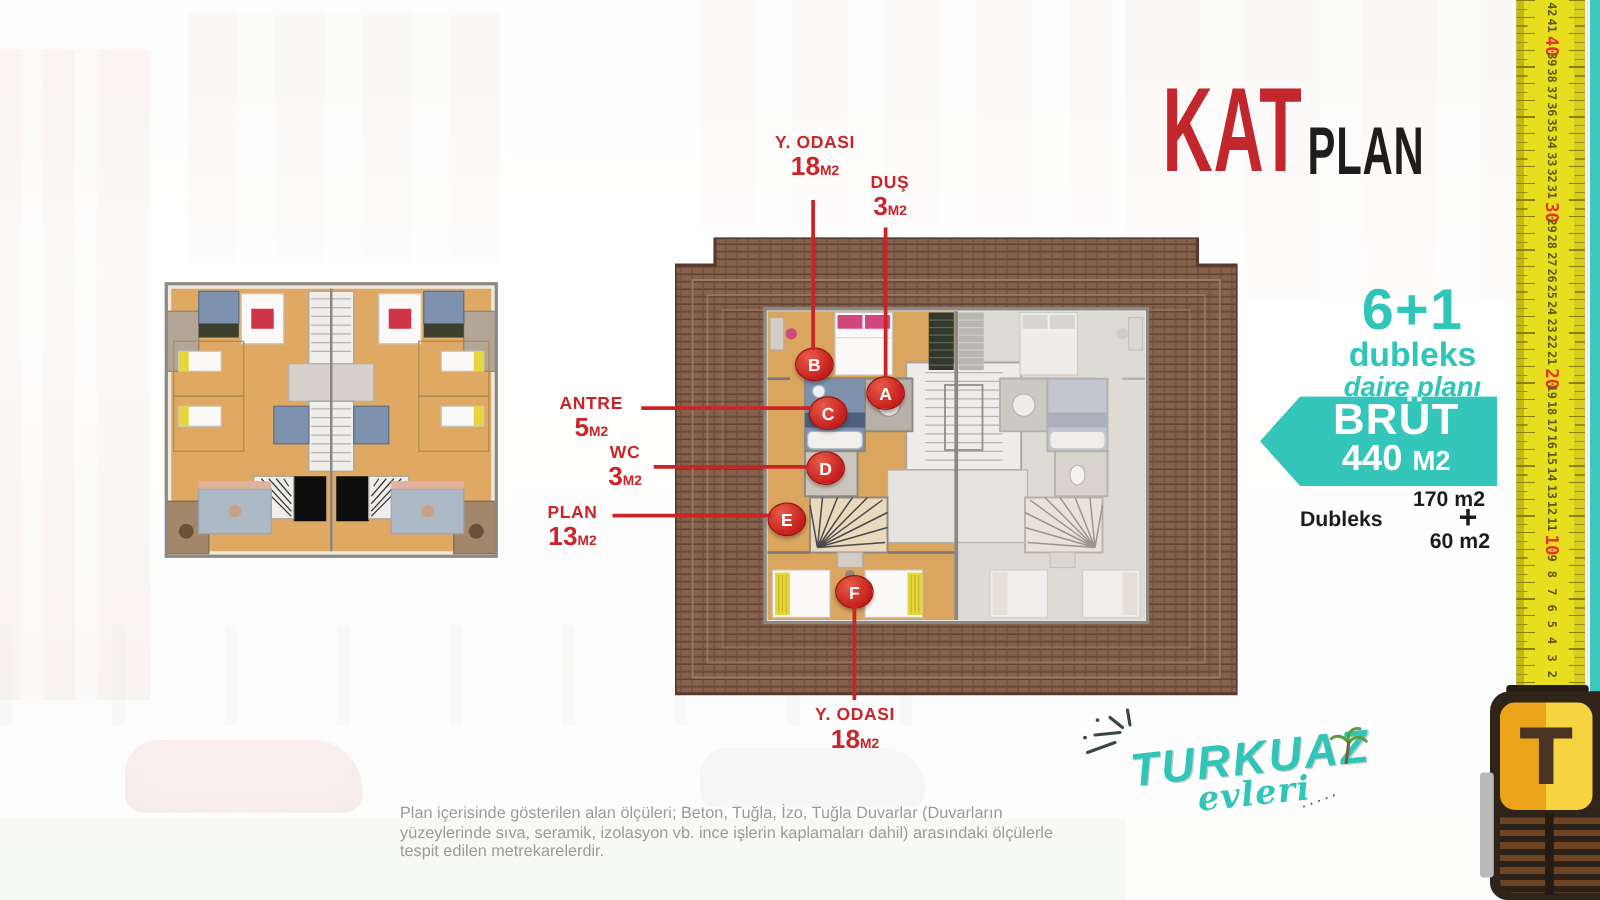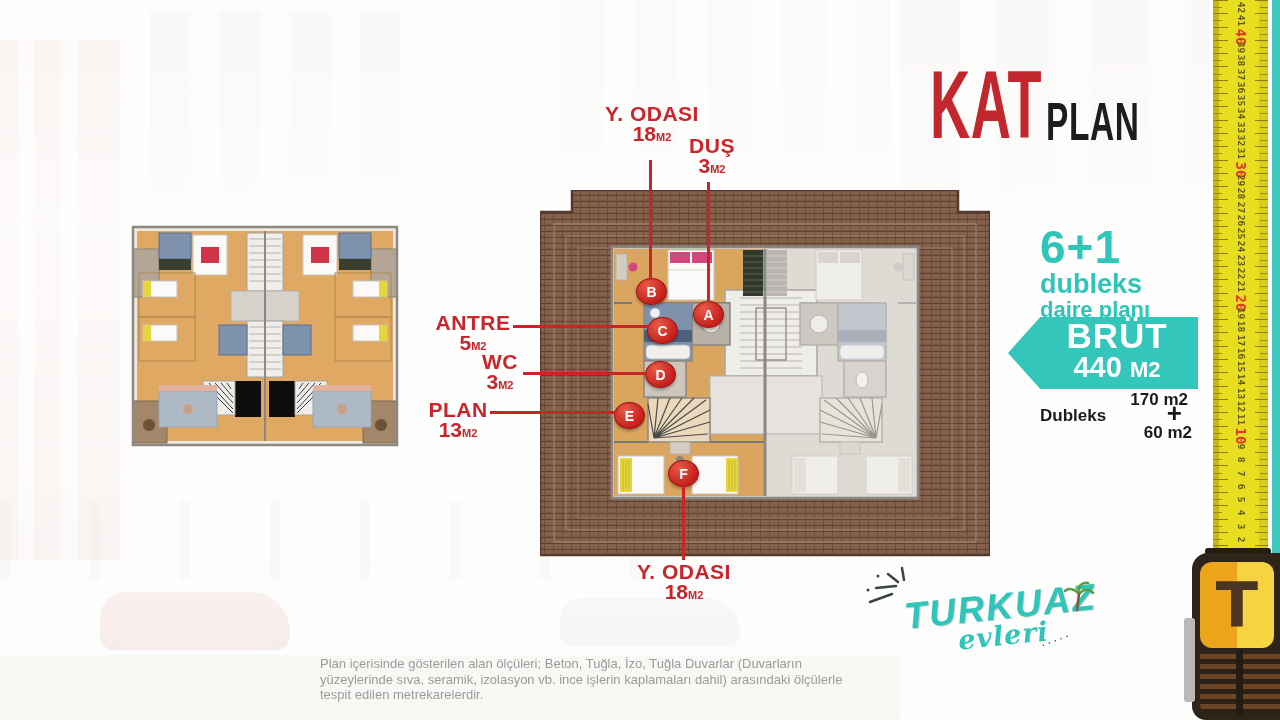--- a/index.html
+++ b/index.html
@@ -36,42 +36,42 @@
     background: linear-gradient(180deg, rgba(255,255,255,.55) 0 8%, rgba(255,255,255,.78) 30%, rgba(255,255,255,.62) 60%, rgba(255,255,255,.4) 100%); }
 
   
   .title { left:930px; top:66px; width:260px; height:82px; }
   .title .kat { position:absolute; left:0; top:0; font-size:96px; line-height:78px; font-weight:bold;
     color:#c2272d; transform:scaleX(.58); transform-origin:left bottom; letter-spacing:1px; }
   .title .plan { position:absolute; left:116px; top:32px; font-size:54px; line-height:46px; font-weight:bold;
     color:#1e1d1b; transform:scaleX(.62); transform-origin:left bottom; letter-spacing:1px; }
 
   
-  .offer-type { left:1040px; top:224px; width:180px; text-align:left; color:#2fc5b9; font-weight:bold; }
+  .offer-type { left:1040px; top:224px; width:180px; text-align:center; color:#2fc5b9; font-weight:bold; }
   .offer-type .l1 { font-size:46px; line-height:46px; letter-spacing:1px; }
   .offer-type .l2 { font-size:27px; line-height:28px; }
-  .offer-type .l3 { font-size:22px; line-height:24px; }
+  .offer-type .l3 { font-size:22px; line-height:24px;font-style:italic; }
 
   .brut-arrow { left:1008px; top:317px; width:190px; height:72px; background:#35c6bb;
     clip-path: polygon(0 50%, 17% 0, 100% 0, 100% 100%, 17% 100%);
     display:flex; flex-direction:column; justify-content:center; align-items:center;
     padding-left:28px; color:#fff; font-weight:bold; }
   .brut-arrow .brut { font-size:35px; line-height:30px; letter-spacing:1px; }
   .brut-arrow .val { font-size:29px; line-height:32px; }
   .brut-arrow .val .u { font-size:22px; }
 
   .breakdown { left:1040px; top:390px; width:152px; height:52px; color:#1b1b1b; font-weight:bold; }
   .breakdown .a170 { position:absolute; right:4px; top:0; font-size:17px; }
   .breakdown .dub  { position:absolute; left:0;  top:16px; font-size:17px; }
   .breakdown .plus { position:absolute; right:10px; top:8px; font-size:26px; }
   .breakdown .a90  { position:absolute; right:0; top:33px; font-size:17px; }
 
   
   .rlabel { position:absolute; text-align:center; color:#c9252b; font-weight:bold; }
-  .rlabel .nm { font-size:21px; line-height:19px; letter-spacing:.5px; }
+  .rlabel .nm { font-size:14px; line-height:19px; letter-spacing:.5px; }
   .rlabel .ar { font-size:21px; line-height:22px; }
   .rlabel .ar .u { font-size:11px; }
   .lbl-top-bedroom { left:572px; top:104px; width:160px; }
   .lbl-shower      { left:662px; top:136px; width:100px; }
   .lbl-bathroom    { left:413px; top:313px; width:120px; }
   .lbl-wc          { left:450px; top:352px; width:100px; }
   .lbl-hall        { left:408px; top:400px; width:100px; }
   .lbl-bottom-bedroom { left:604px; top:562px; width:160px; }
 
   
@@ -93,21 +93,21 @@
   .mk-c { left:647px; top:317px; }
   .mk-d { left:645px; top:361px; }
   .mk-e { left:614px; top:402px; }
   .mk-f { left:668px; top:460px; }
 
   
   .main-plan { left:540px; top:190px; width:450px; height:370px; }
   .mini-plan { left:131px; top:225px; width:268px; height:222px; }
 
   
-  .disclaimer { left:320px; top:656px; width:545px; font-size:13px; line-height:15.5px; color:#9b9b9b; }
+  .disclaimer { left:320px; top:642px; width:545px; font-size:13px; line-height:15.5px; color:#9b9b9b; }
 
   
   .logo { left:862px; top:560px; width:250px; height:100px; }
   .logo .brand { position:absolute; left:42px; top:26px; font-size:37px; font-weight:bold; font-style:italic;
     color:#2fc5b9; letter-spacing:2px; transform:rotate(-6deg); text-shadow:1px 1px 0 rgba(30,60,58,.25); }
   .logo .sub { position:absolute; left:96px; top:60px; font-size:27px; font-weight:bold; font-style:italic;
     font-family:"DejaVu Serif", serif; color:#2fc5b9; transform:rotate(-6deg); letter-spacing:1px; }
   .logo .dots { position:absolute; left:178px; top:72px; font-size:13px; color:#3a4a48; transform:rotate(-20deg); letter-spacing:2px; }
 
   

